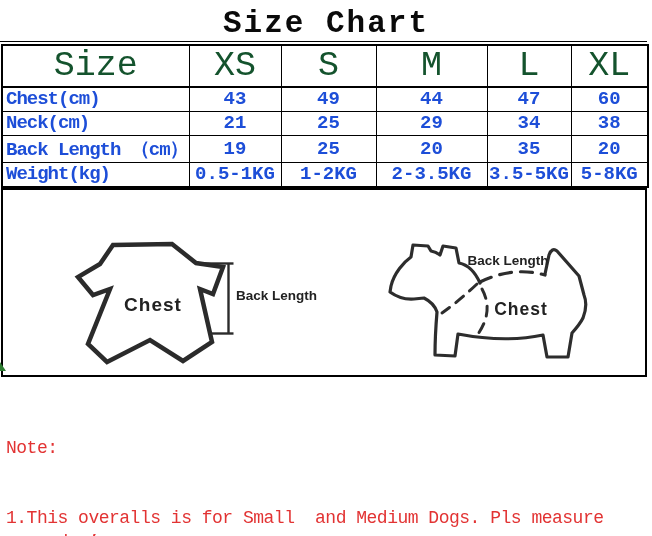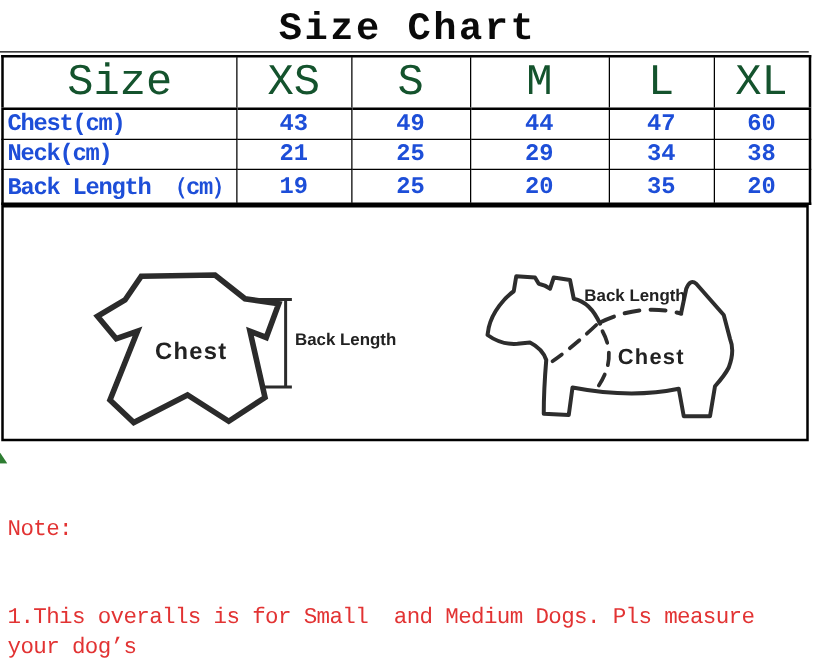--- a/index.html
+++ b/index.html
@@ -85,20 +85,28 @@
         <td>38</td>
       </tr>
       <tr>
         <td class="rowlabel">Back Length （cm）</td>
         <td>19</td>
         <td>25</td>
         <td>20</td>
         <td>35</td>
         <td>20</td>
       </tr>
+      <tr>
+        <td class="rowlabel">Weight(kg)</td>
+        <td>0.5-1KG</td>
+        <td>1-2KG</td>
+        <td>2-3.5KG</td>
+        <td>3.5-5KG</td>
+        <td>5-8KG</td>
+      </tr>
     </tbody>
   </table>
 
   <div class="diagram-box">
     <svg viewBox="3 178 642 185" xmlns="http://www.w3.org/2000/svg">
 
       <path d="M113,233 L172,232 L196,251 L223,255 L213,282 L200,277 L212,330 L183,349 L150,328 L107,350 L88,332 L110,277 L93,283 L78,265 L100,252 Z" fill="#ffffff" stroke="#2b2b2b" stroke-width="4.5" stroke-linejoin="miter"></path>
 
       <g stroke="#2b2b2b" stroke-width="2.4">
         <line x1="228.5" y1="252" x2="228.5" y2="321.5"></line>

